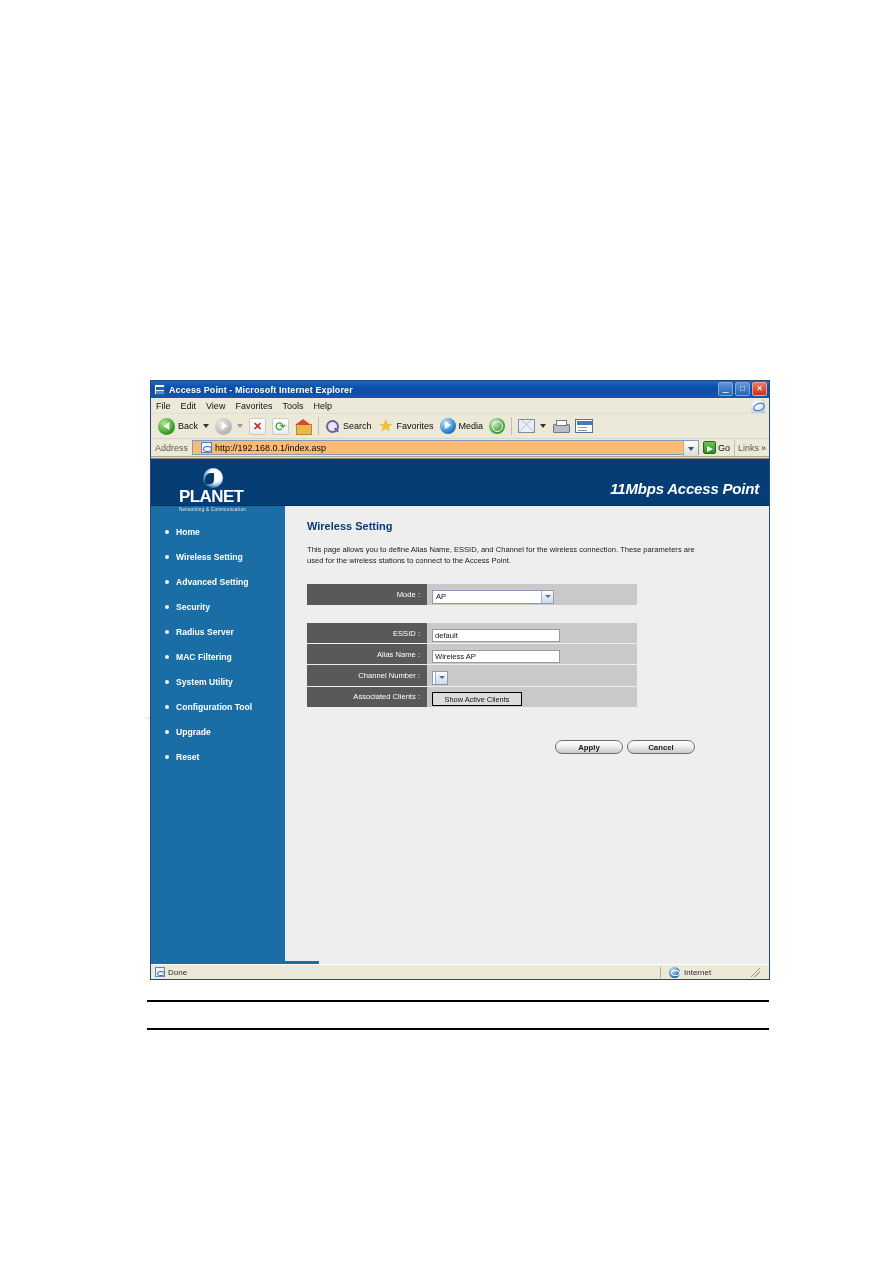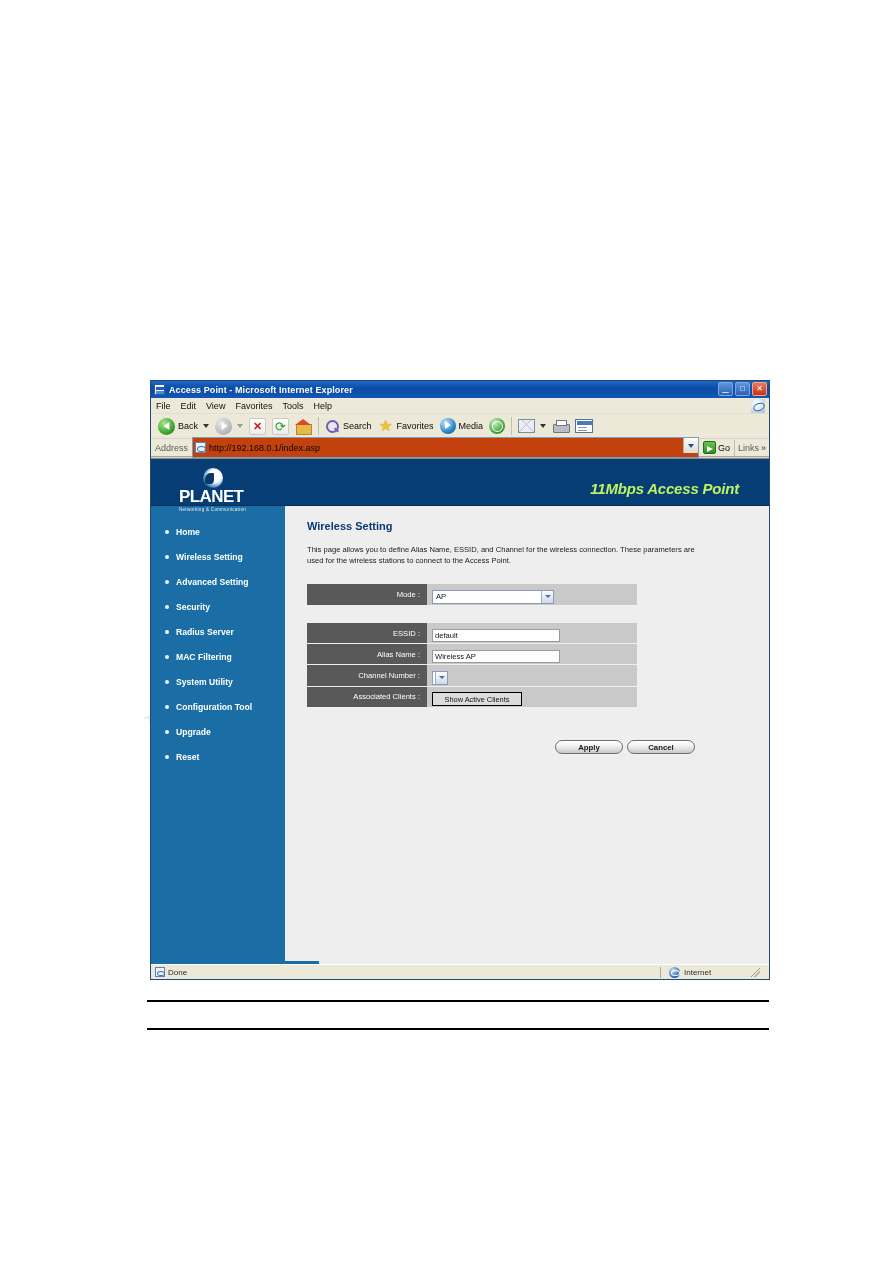--- a/index.html
+++ b/index.html
@@ -150,22 +150,22 @@
   .edit-ic::after { content:""; position:absolute; left:2px;top:7px;width:9px;height:1px;
     background:#8d9aa8; box-shadow:0 3px 0 #8d9aa8; }
 
   
   .addressbar {
     height: 18px; background:#ece9d8; display:flex; align-items:center;
     padding-left:4px; border-bottom:1px solid #aca899; position:relative;
   }
   .addr-label { font-size:9px; color:#5d5c51; margin-right:4px; }
   .addr-input {
-    flex:1; height:21px; background:#c2410c; border:1px solid #7f9db9;
-    display:flex; align-items:center; padding-left:2px; position:relative;
+    flex:1; height:15px; background:#fdba74; border:1px solid #7f9db9;
+    display:flex; align-items:center; padding-left:8px; position:relative;
   }
   .addr-favicon { width:11px;height:11px;background:#eef3f9;border:1px solid #5d84b5;
     margin-right:3px; flex:0 0 auto; position:relative; }
   .addr-favicon::after { content:""; position:absolute; left:1px;top:3px;width:7px;height:4px;
     border:1px solid #3f6fae; border-radius:50%; }
   .addr-url { font-size:9px; color:#0a0a0a; white-space:nowrap; }
   .addr-drop { width:15px; height:15px; background:linear-gradient(180deg,#fdfdfd,#dcdcd0);
     border-left:1px solid #b5b0a1; display:flex;align-items:center;justify-content:center;
     position:absolute; right:0; top:0; }
   .addr-drop::after { content:""; width:0;height:0;border-left:3.5px solid transparent;
@@ -198,22 +198,22 @@
   }
   .globe::after{
     content:""; position:absolute; left:2px; top:5px; width:9px; height:11px;
     background:#083765; border-radius:60% 10% 40% 20%;
   }
   .logo-text { display:flex; flex-direction:column; }
   .logo-name { color:#fff; font-size:17px; font-weight:bold; letter-spacing:-0.6px;
     line-height:17px; font-family:"Liberation Sans",sans-serif; }
   .logo-tag { color:#dfe8f2; font-size:4.6px; letter-spacing:.25px; line-height:7px; margin-top:1px; }
   .ap-model {
-    position:absolute; right:30px; bottom:8px;
-    color:#bef264; font-size:15px; font-style:italic; font-weight:bold;
+    position:absolute; right:10px; bottom:8px;
+    color:#ffffff; font-size:15px; font-style:italic; font-weight:bold;
     letter-spacing:-0.2px;
   }
 
   .ap-body { flex:1; display:flex; min-height:0; }
   .ap-nav {
     width: 134px; background:#1a6ea5; flex:0 0 auto;
     padding-top: 13px;
   }
   .nav-item {
     display:flex; align-items:center; gap:7px;

